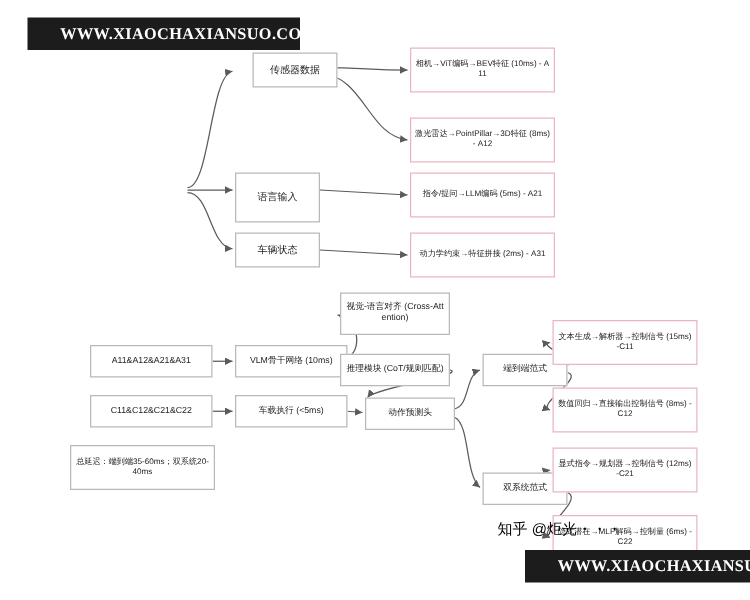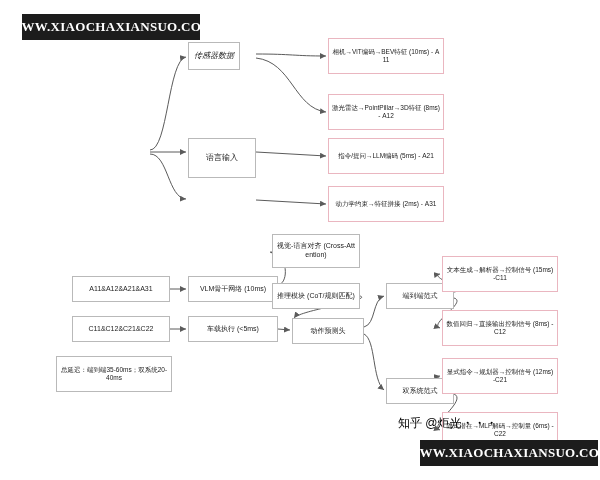--- a/index.html
+++ b/index.html
@@ -54,20 +54,21 @@
   .watermark {
     position: absolute;
     background: #1c1c1c;
     color: #ffffff;
     font-family: "Liberation Serif", serif;
     font-weight: bold;
     letter-spacing: 0.3px;
     display: flex;
     align-items: center;
     justify-content: center;
+    padding-left: 40px;
   }
   #wm-top {
     left: 22px;
     top: 14px;
     width: 178px;
     height: 26px;
     font-size: 13px;
   }
   #wm-bottom {
     left: 420px;
@@ -124,26 +125,29 @@
       <path d="M364,334 C376,340 372,380 384,390"></path>
 
       <path d="M454,292 C468,290 428,276 440,274"></path>
       <path d="M454,298 C468,302 428,324 440,328"></path>
 
       <path d="M454,386 C468,384 428,378 440,376"></path>
       <path d="M454,394 C468,400 428,426 440,430"></path>
     </g>
   </svg>
 
-  <div class="node gray" style="left:188px;top:42px;width:52px;height:28px;font-size:8px;font-style:italic;">
+  <div class="node gray" style="left:202px;top:42px;width:68px;height:28px;font-size:8px;">
     <span class="txt">传感器数据</span>
   </div>
   <div class="node gray" style="left:188px;top:138px;width:68px;height:40px;font-size:8px;">
     <span class="txt">语言输入</span>
   </div>
+  <div class="node gray" style="left:188px;top:186px;width:68px;height:28px;font-size:8px;">
+    <span class="txt">车辆状态</span>
+  </div>
   <div class="node pink" style="left:328px;top:38px;width:116px;height:36px;font-size:6.5px;">
     <span class="txt">相机→ViT编码→BEV特征 (10ms) - A11</span>
   </div>
   <div class="node pink" style="left:328px;top:94px;width:116px;height:36px;font-size:6.5px;">
     <span class="txt">激光雷达→PointPillar→3D特征 (8ms) - A12</span>
   </div>
   <div class="node pink" style="left:328px;top:138px;width:116px;height:36px;font-size:6.5px;">
     <span class="txt">指令/提问→LLM编码 (5ms) - A21</span>
   </div>
   <div class="node pink" style="left:328px;top:186px;width:116px;height:36px;font-size:6.5px;">

